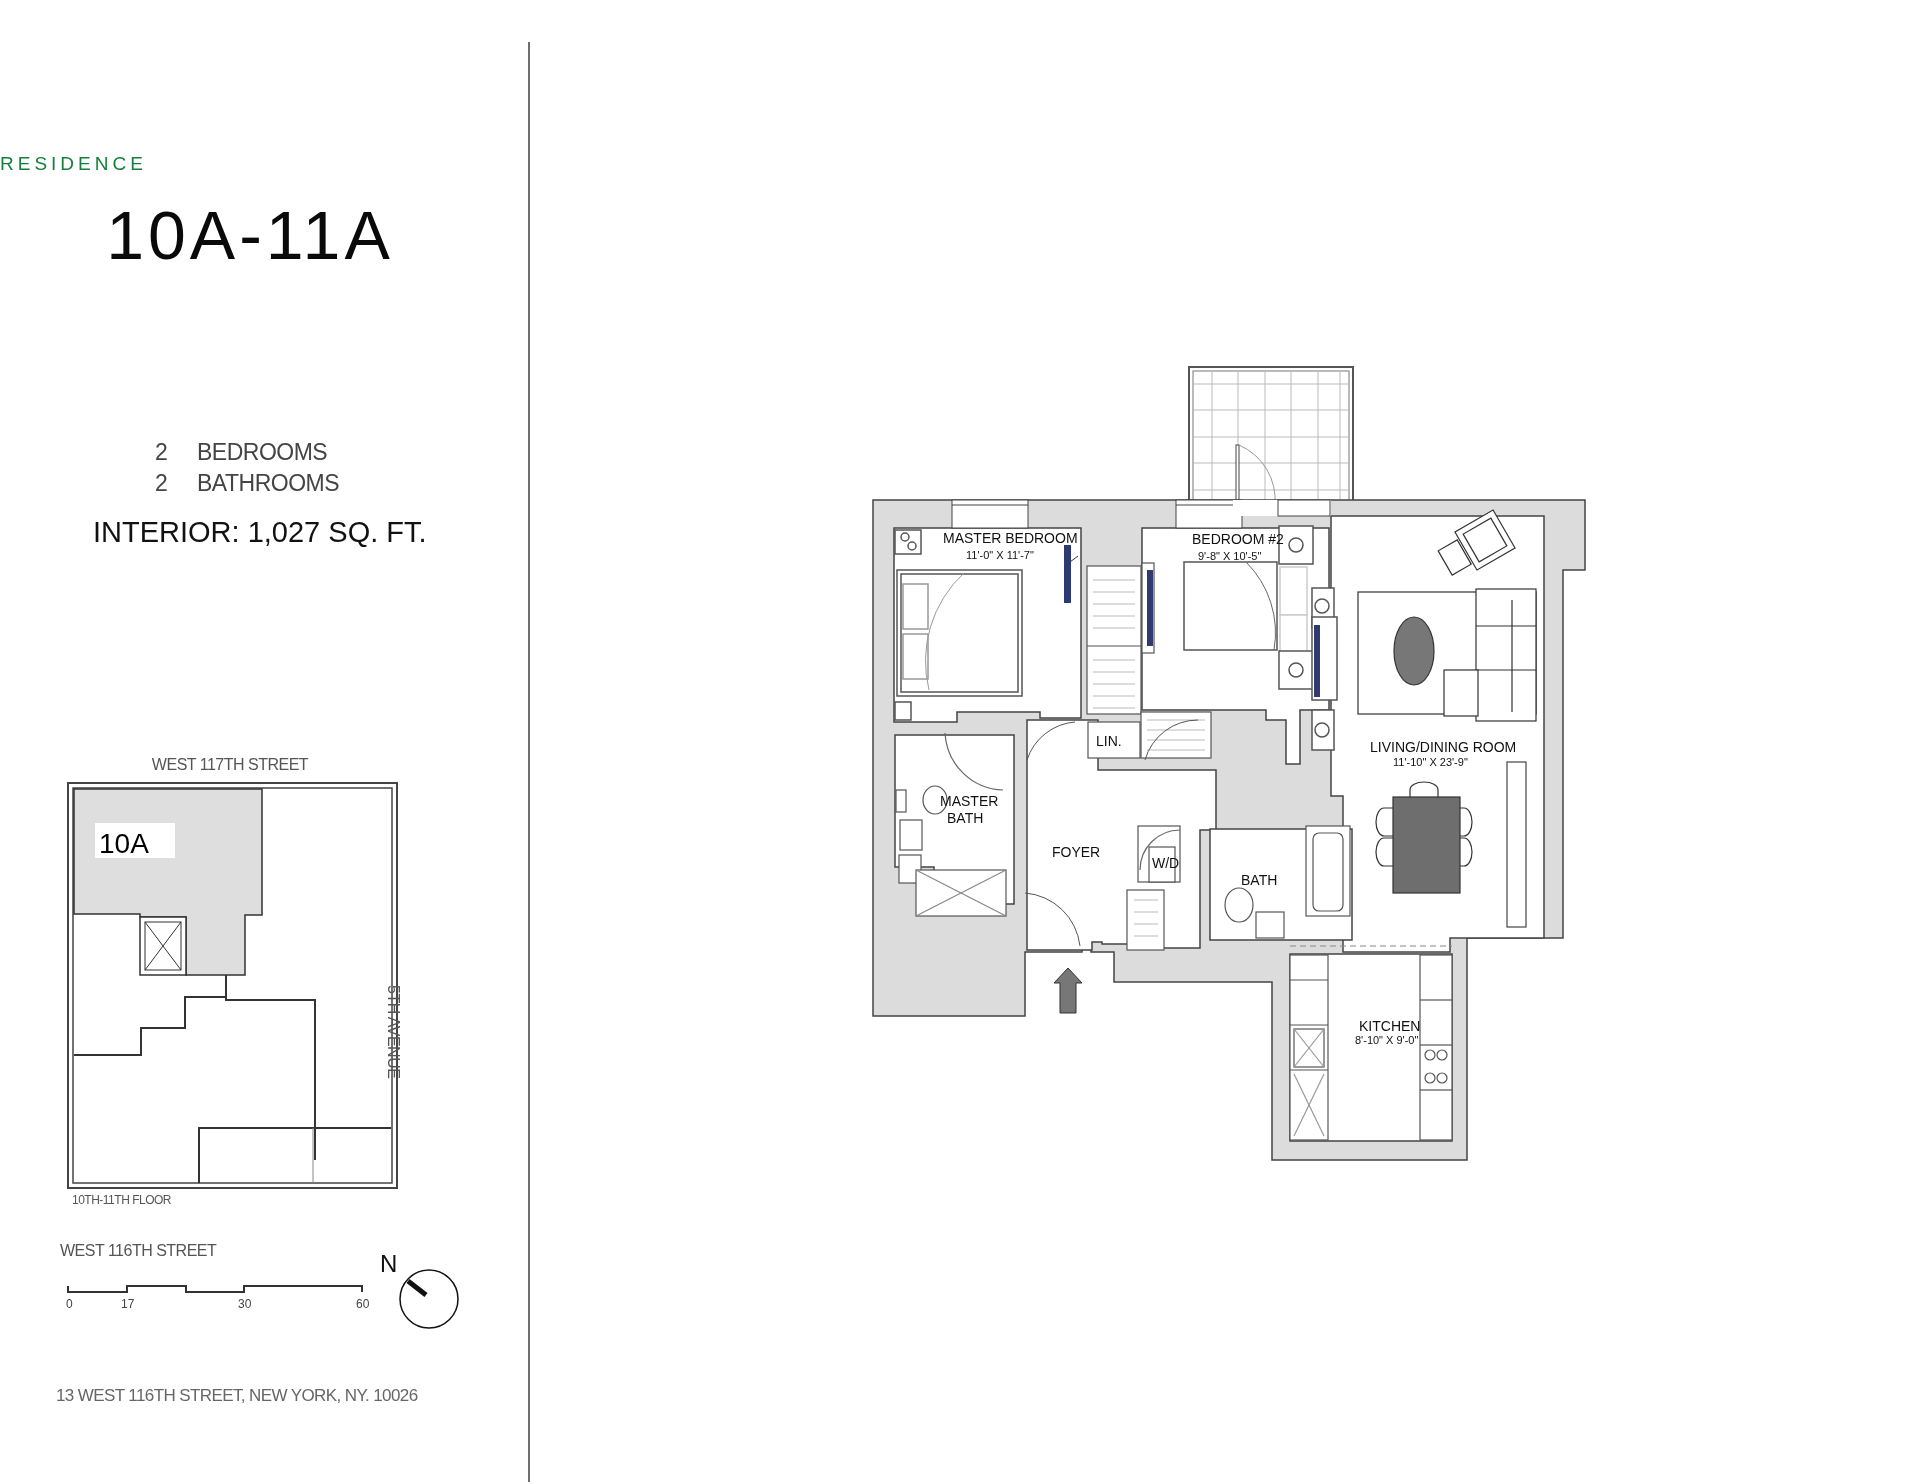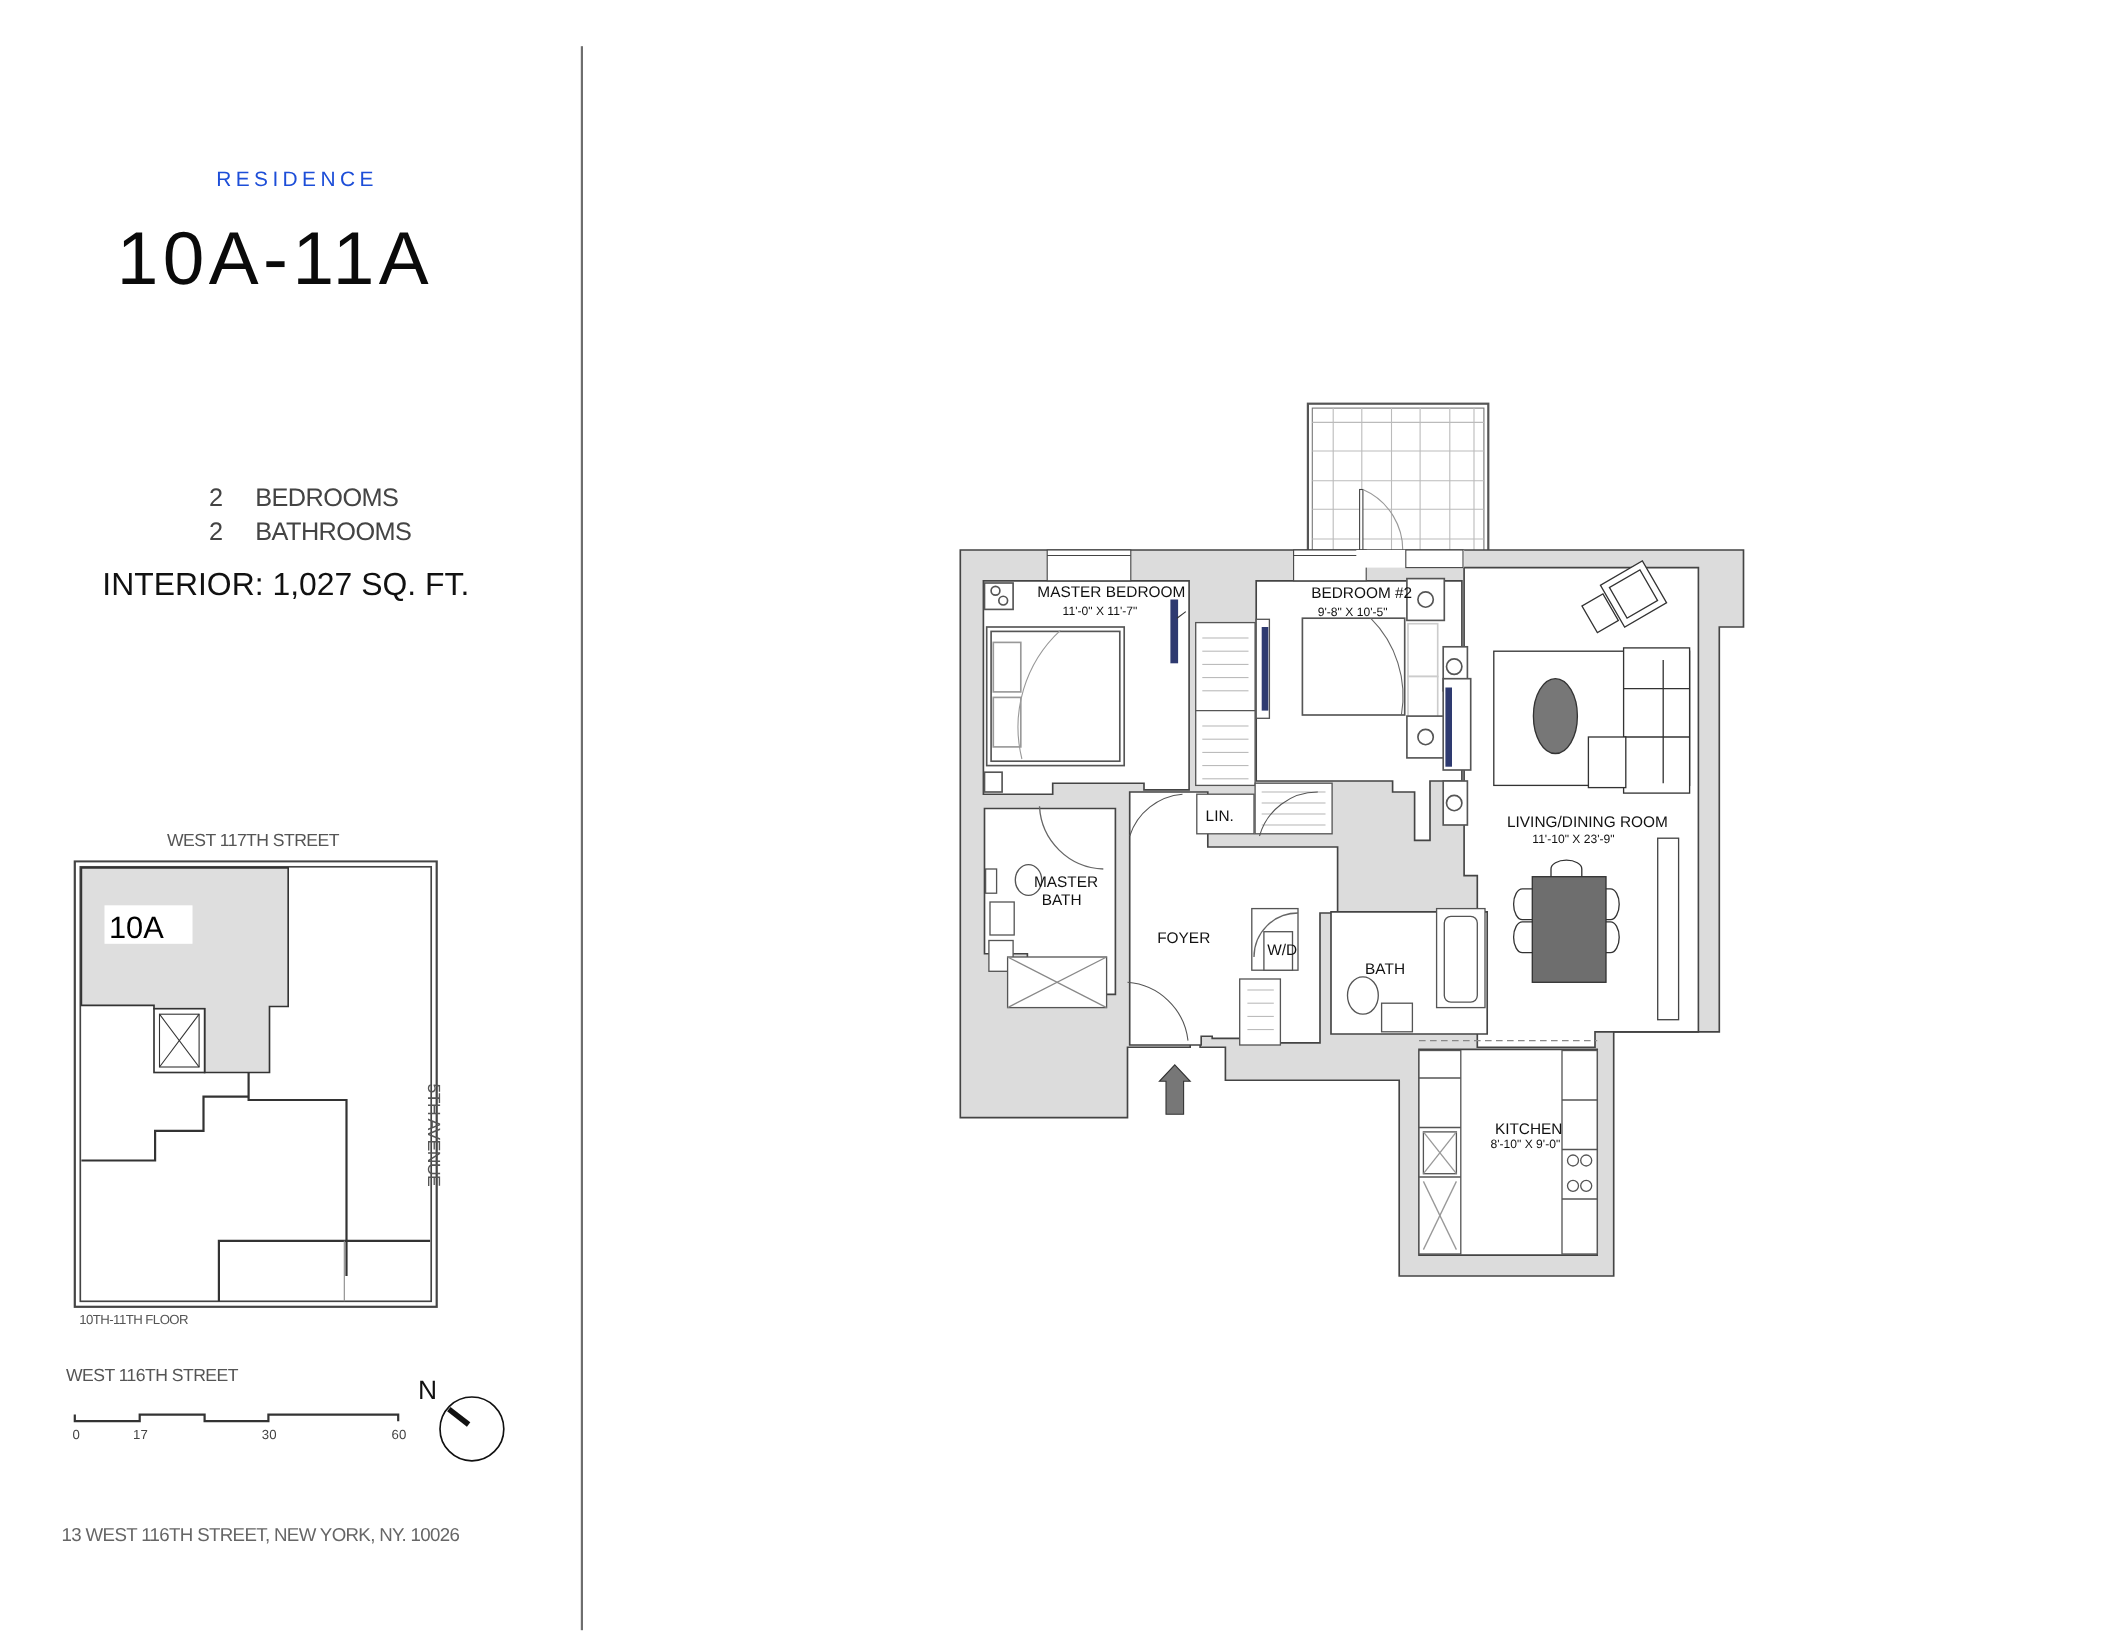--- a/index.html
+++ b/index.html
@@ -1,20 +1,20 @@
 <!DOCTYPE html>
 <html><head>
 <meta charset="utf-8">
 <style>
   html, body { margin: 0; padding: 0; background: #ffffff; }
   body { width: 1920px; height: 1484px; position: relative; overflow: hidden; font-family: "Liberation Sans", sans-serif; color: #111; }
   .divider { position: absolute; left: 528px; top: 42px; width: 2px; height: 1440px; background: #6e6e6e; }
-  .residence-label { position: absolute; left: 0; width: 540px; top: 153px; text-align: center; font-size: 19px; letter-spacing: 4px; color: #1d4ed8; }
+  .residence-label { position: absolute; left: 0; width: 540px; top: 153px; font-size: 19px; letter-spacing: 4px; color: #15803d; }
   .unit-title { position: absolute; left: 0; width: 500px; top: 196px; text-align: center; font-size: 68px; font-weight: normal; letter-spacing: 4px; color: #0a0a0a; }
-  .specs { position: absolute; left: 155px; top: 437px; font-size: 23px; color: #444; line-height: 31px; font-weight: 300; letter-spacing: -0.5px; margin-left: 35px; }
+  .specs { position: absolute; left: 155px; top: 437px; font-size: 23px; color: #444; line-height: 31px; font-weight: 300; letter-spacing: -0.5px; }
   .specs .num { display: inline-block; width: 42px; }
   .interior { position: absolute; left: 93px; top: 516px; font-size: 29px; color: #111; }
   .keyplan-street-top { position: absolute; left: 60px; width: 340px; top: 756px; text-align: center; font-size: 16px; color: #555; letter-spacing: -0.5px; }
   .keyplan { position: absolute; left: 66px; top: 782px; }
   .keyplan-avenue { position: absolute; left: 402px; top: 985px; font-size: 16px; color: #555; transform: rotate(90deg); transform-origin: left top; white-space: nowrap; letter-spacing: -0.5px; }
   .keyplan-floor { position: absolute; left: 72px; top: 1193px; font-size: 12px; color: #555; letter-spacing: -0.5px; }
   .keyplan-street-bottom { position: absolute; left: 60px; width: 330px; top: 1242px; text-align: left; font-size: 16px; color: #555; letter-spacing: -0.5px; }
   .scale { position: absolute; left: 60px; top: 1280px; }
   .scale-label { position: absolute; font-size: 12px; color: #444; top: 1297px; }
   .compass { position: absolute; left: 370px; top: 1242px; }

